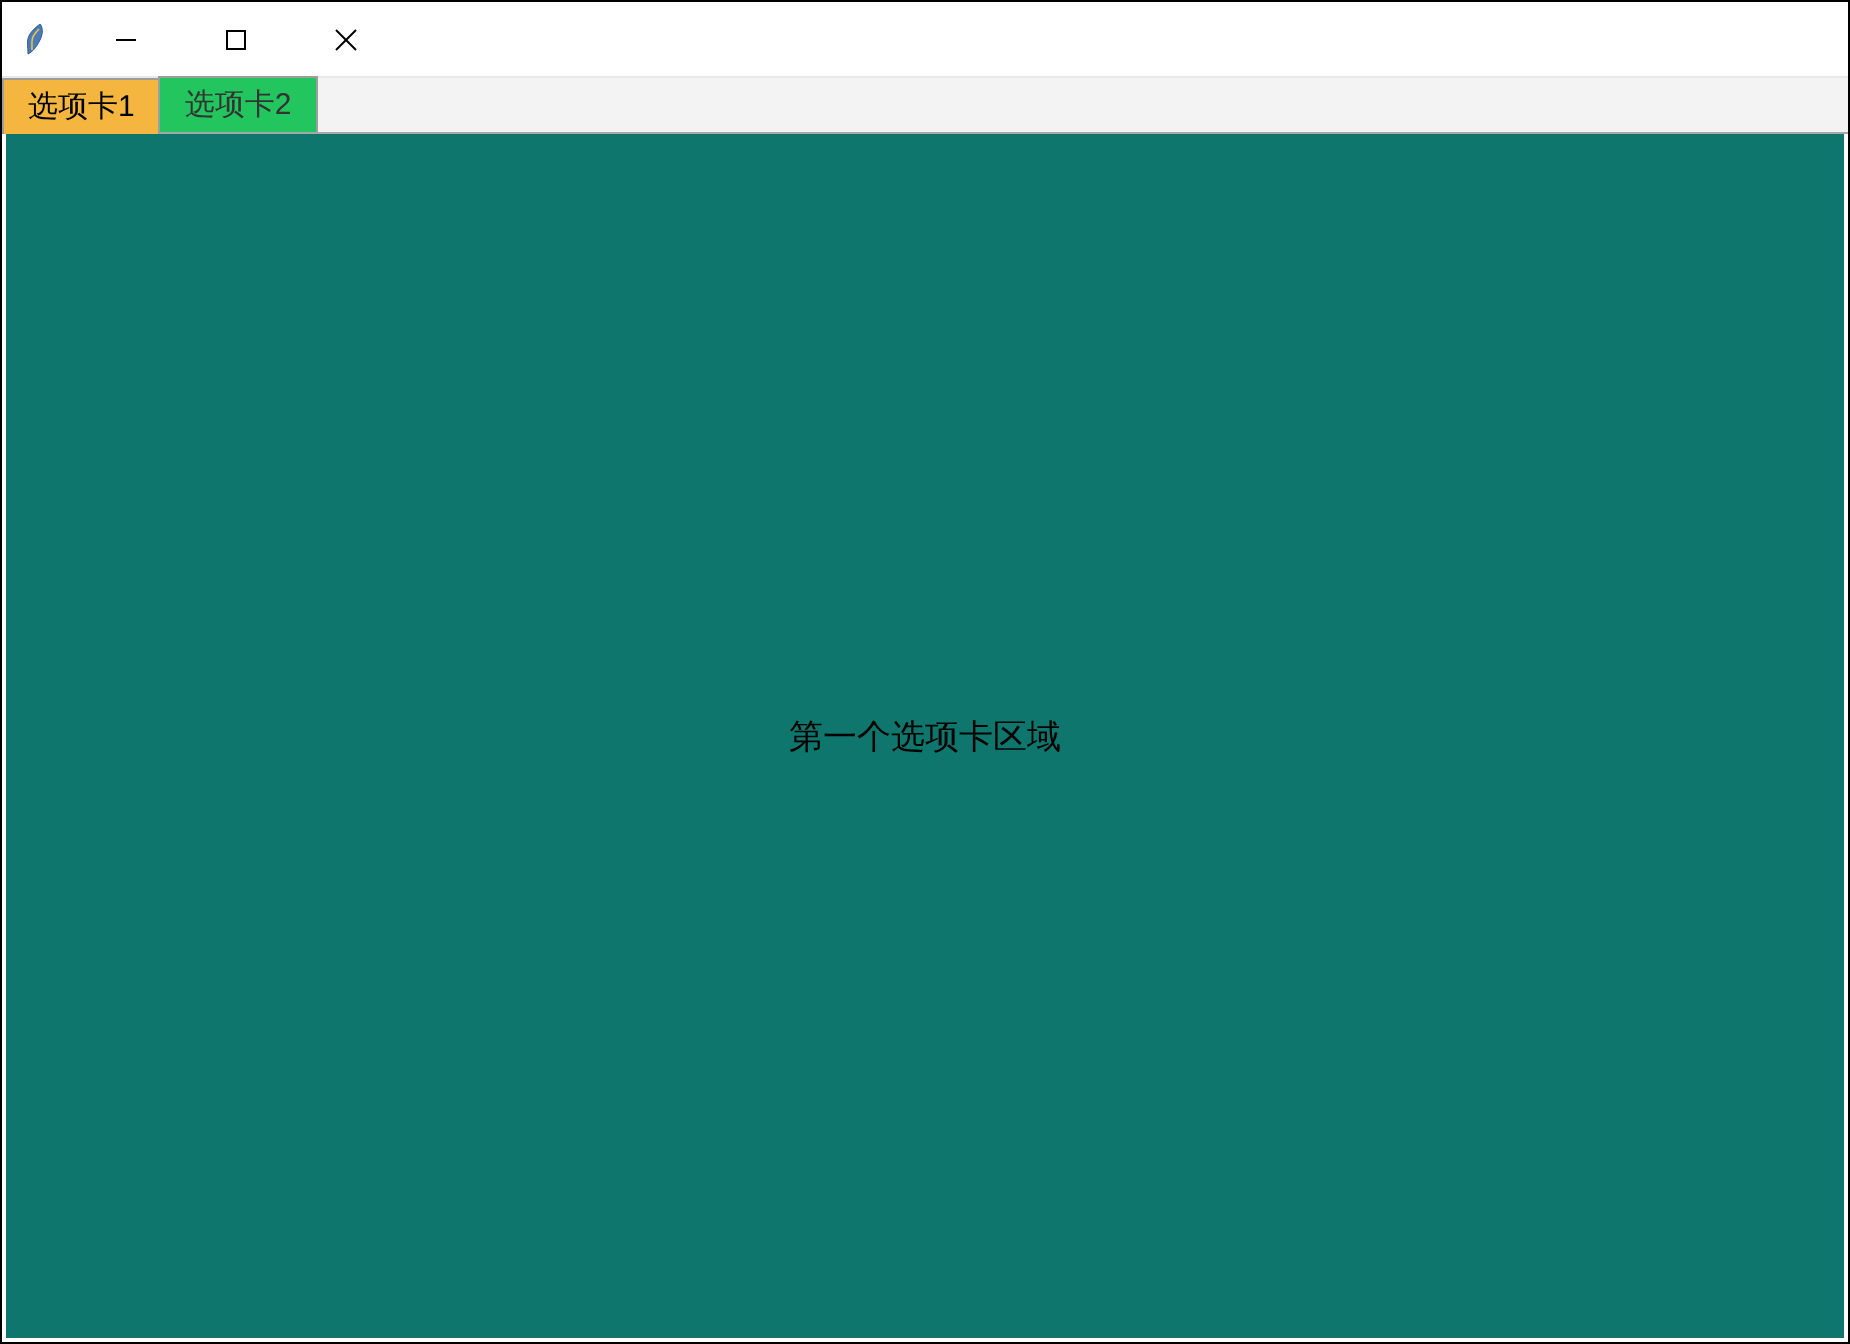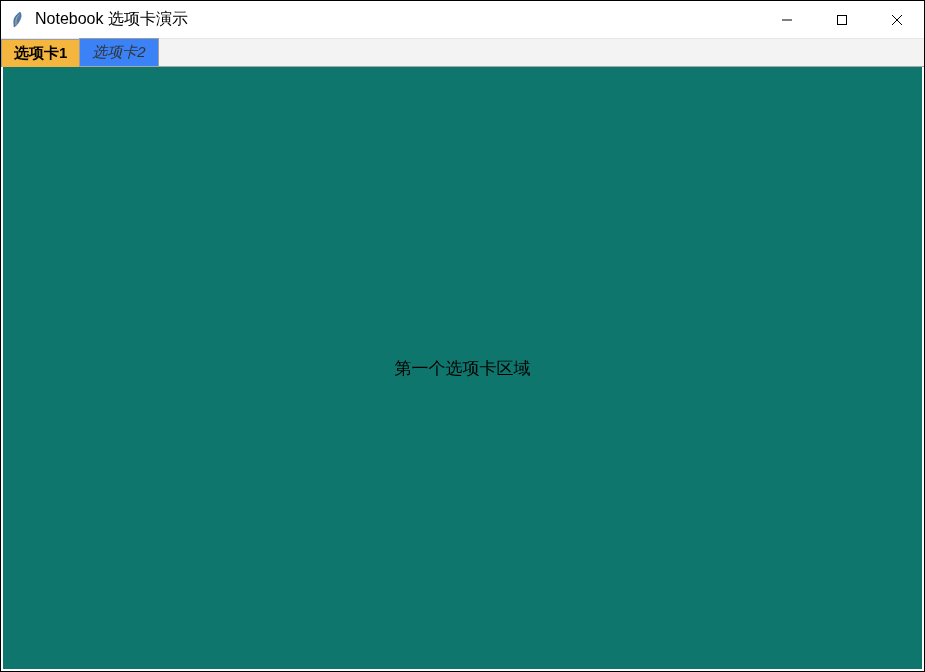--- a/index.html
+++ b/index.html
@@ -73,29 +73,28 @@
       border: 1px solid #9d9d9d;
       border-bottom: none;
       background: #d4e4ef;
       cursor: default;
       position: relative;
       margin-right: -1px;
     }
     .tab.active {
       background: #f4b63f;
       color: #000;
-      font-weight: 700;
+      font-weight: 400;
       border-top: 1px solid #9d9d9d;
       margin-bottom: -1px;
       z-index: 2;
     }
     .tab.inactive {
-      background: #3b82f6;
+      background: #22c55e;
       color: #333;
-      font-style: italic;
     }
     .content {
       flex: 1;
       background: #0f766e;
       display: flex;
       align-items: center;
       justify-content: center;
       border: 2px solid #fff;
       border-top: none;
     }
@@ -109,21 +108,20 @@
 
 <div class="window">
 
   <div class="titlebar">
     <div class="titlebar-icon">
       <svg width="16" height="18" viewBox="0 0 16 18">
         <path d="M4 16 C4 12, 3 9, 5 6 C7 3, 9 2, 10 1 C11 2, 12 5, 10 9 C8 13, 6 15, 4 16 Z" fill="#4a7bb8" stroke="#2a5a98" stroke-width="0.5"></path>
         <path d="M6 14 C6 11, 5.5 8.5, 7 6.5 C8 5, 9 4, 9.5 3.5" fill="none" stroke="#f0c040" stroke-width="0.8"></path>
       </svg>
     </div>
-    <div class="title-text">Notebook 选项卡演示</div>
     <div class="window-controls">
       <div class="ctrl-btn">
         <svg width="12" height="12">
             <line x1="1" y1="6" x2="11" y2="6" stroke-width="1"></line>
           </svg>
       </div>
       <div class="ctrl-btn">
         <svg width="12" height="12">
             <rect x="1.5" y="1.5" width="9" height="9" fill="none" stroke-width="1"></rect>
           </svg>

